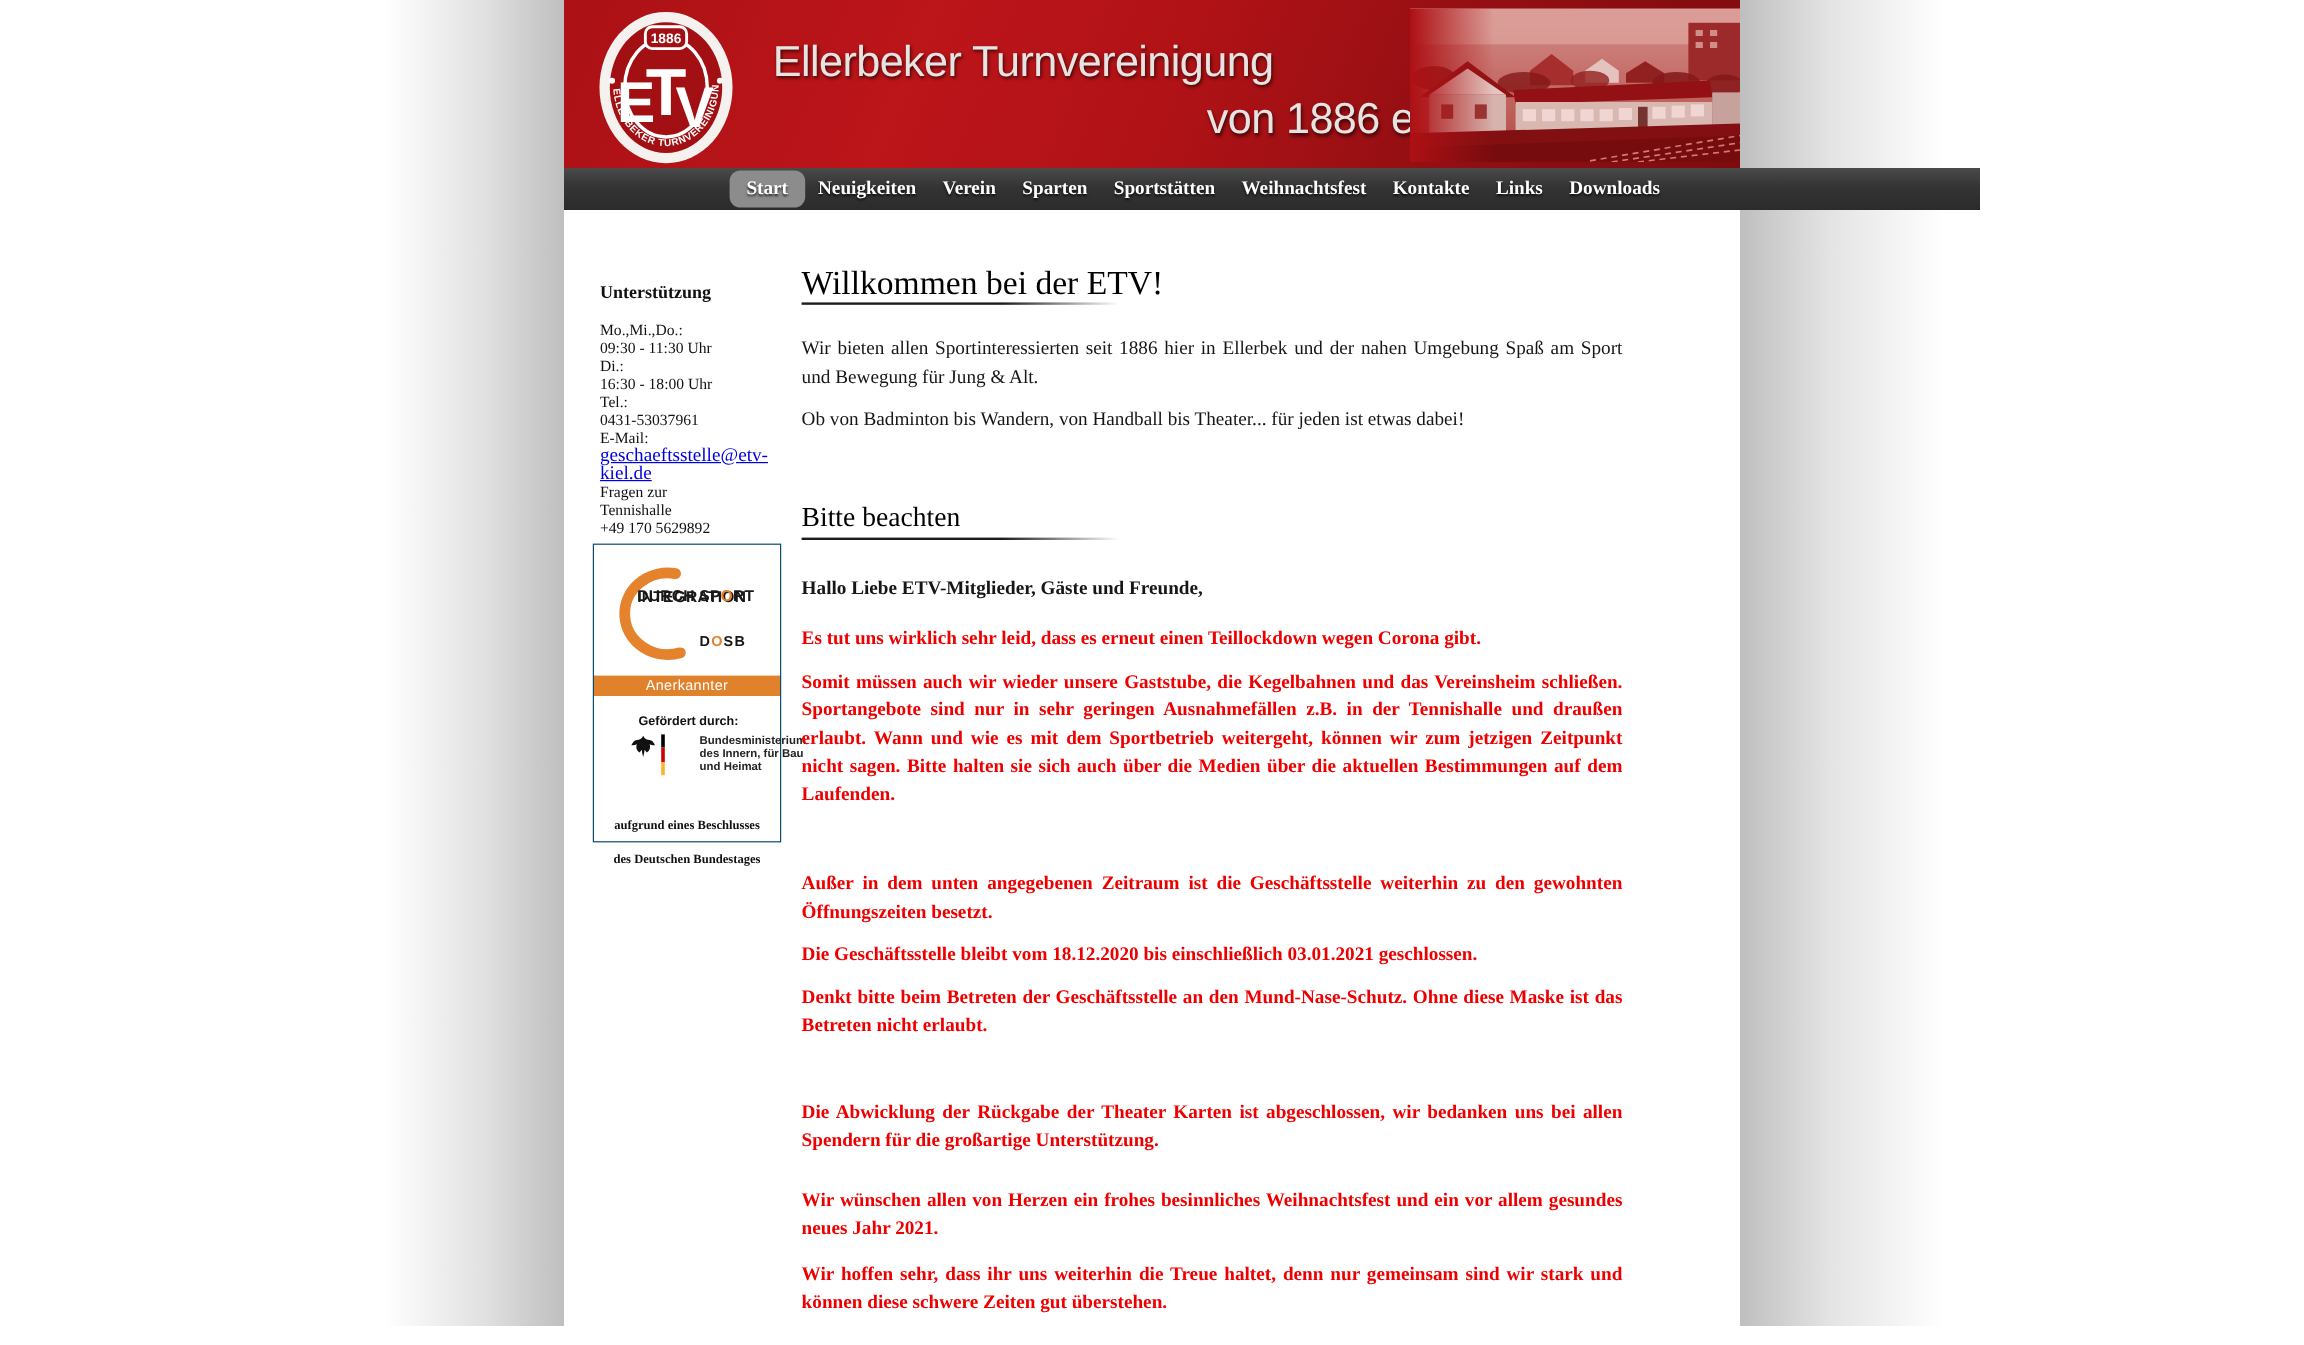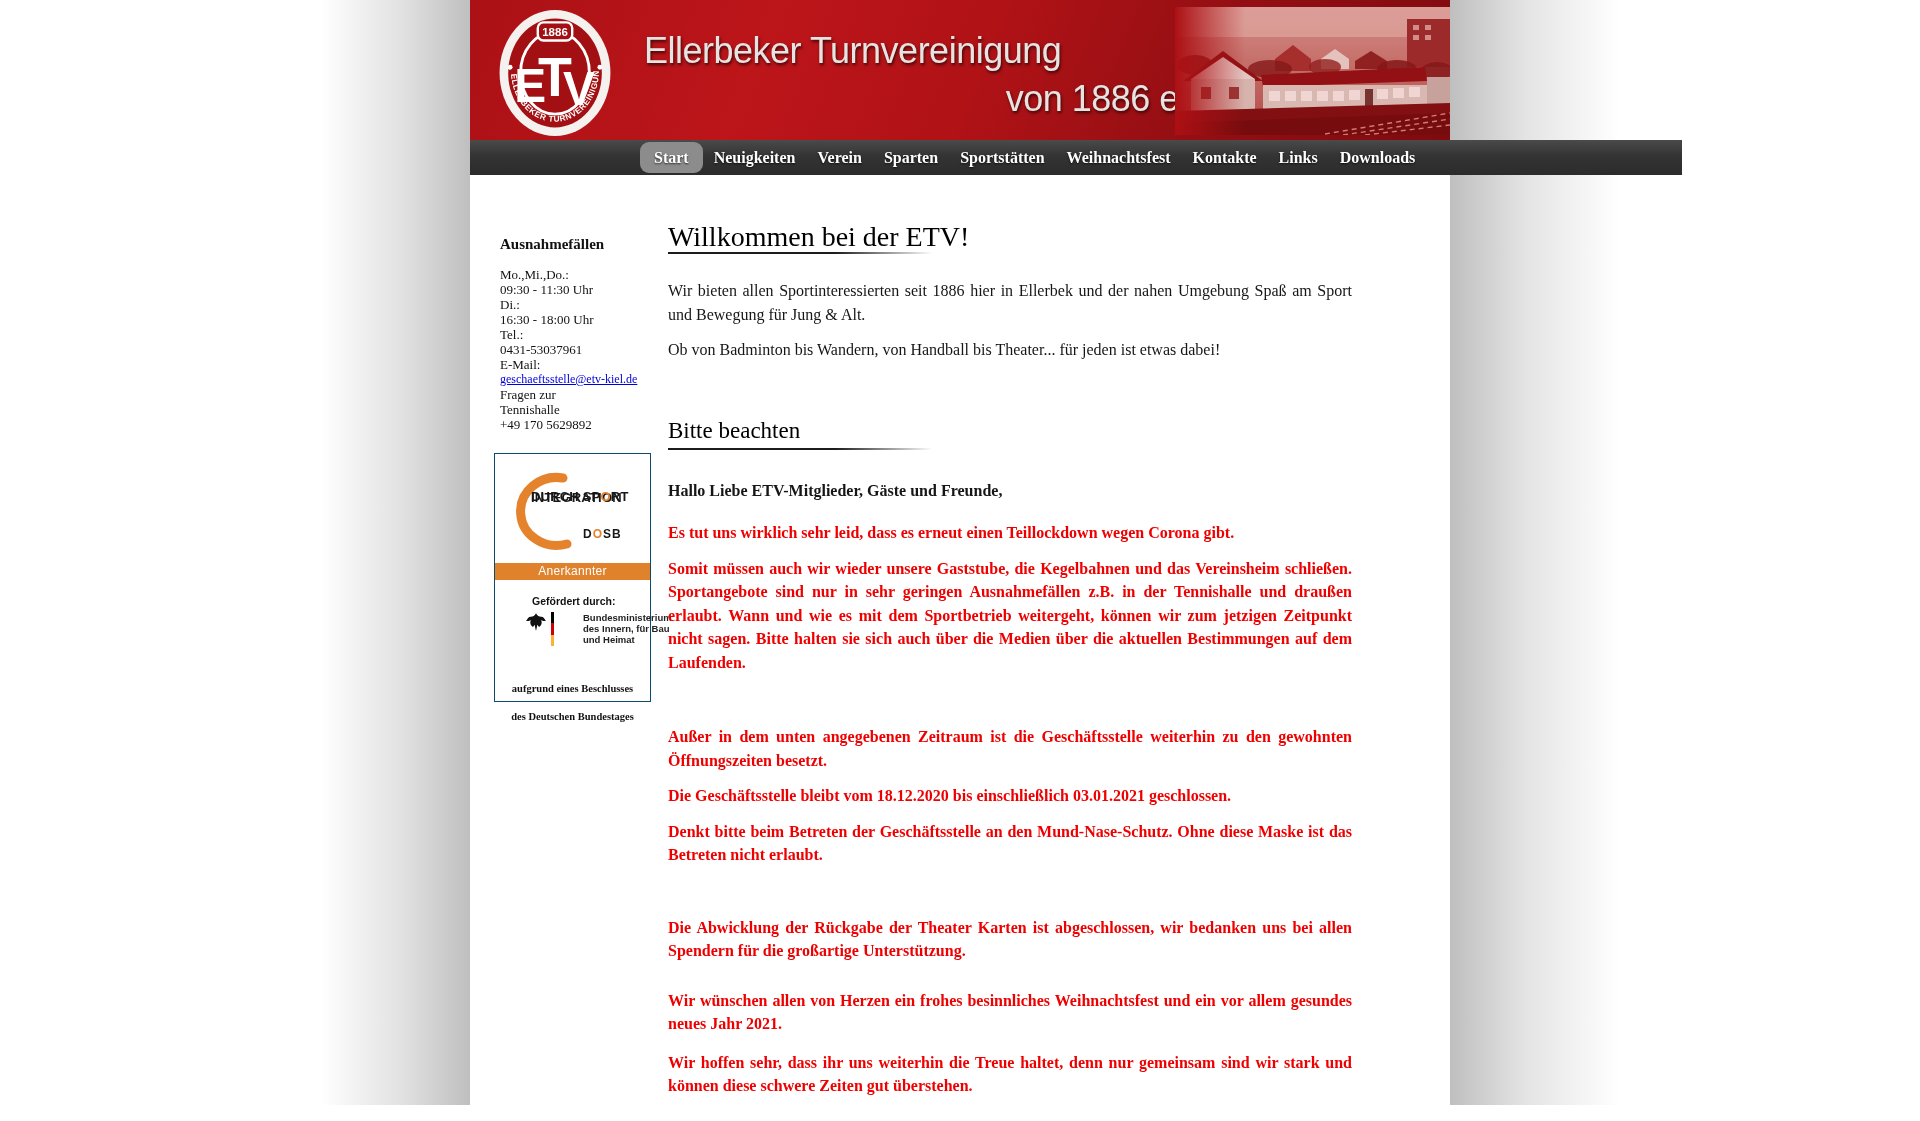--- a/index.html
+++ b/index.html
@@ -19,32 +19,32 @@
   .title1{position:absolute;left:174px;top:31px;font-family:"Liberation Sans",sans-serif;
     font-size:36px;line-height:40px;letter-spacing:-0.5px;color:#e6e4e2;
     text-shadow:1px 2px 3px rgba(50,5,5,0.9);white-space:nowrap;}
   .title2{position:absolute;right:232px;top:79px;font-family:"Liberation Sans",sans-serif;
     font-size:36px;line-height:40px;letter-spacing:-0.5px;color:#e6e4e2;
     text-shadow:1px 2px 3px rgba(50,5,5,0.9);white-space:nowrap;}
   .photo-svg{position:absolute;left:705px;top:7px;width:275px;height:128px;}
 
   
   .nav{position:absolute;left:0;top:140px;width:1180px;height:35px;
-    background:linear-gradient(#4a4a4a,#343434 45%,#2b2b2b);padding-left:32px;}
+    background:linear-gradient(#4a4a4a,#343434 45%,#2b2b2b);}
   .nav ul{margin:0;padding:0 0 0 138px;display:flex;}
   .nav li{list-style:none;font:700 16px/35px "Liberation Serif",serif;color:#fff;
     padding:0 11px;text-shadow:0 1px 2px rgba(0,0,0,0.75);white-space:nowrap;cursor:pointer;}
   .nav li.active{background:#8c8c8c;border-radius:9px;height:31px;line-height:31px;
     margin-top:2px;padding:0 14px;}
 
   
   .side-text{position:absolute;left:30px;top:236px;width:158px;}
   .side-text h3{margin:0 0 14px;font-size:15px;font-weight:700;color:#111;}
   .side-line{display:block;font-size:13px;line-height:15px;color:#111;}
-  .email{display:block;font-size:12px;line-height:15px;color:#0000dd;text-decoration:underline;cursor:pointer;}
+  .email{display:block;font-size:16px;line-height:15px;color:#0000dd;text-decoration:underline;cursor:pointer;}
 
   .badge-box{position:absolute;left:24px;top:453px;width:155px;height:247px;
     border:1px solid #0c4a6e;background:#fff;font-family:"Liberation Sans",sans-serif;}
   .ids-svg{position:absolute;left:6px;top:14px;width:78px;height:88px;}
   .ids-l1{position:absolute;left:36px;top:37px;font:700 13px/13px "Liberation Sans",sans-serif;color:#181818;letter-spacing:0.2px;}
   .ids-l2{position:absolute;left:36px;top:36px;font:700 13px/13px "Liberation Sans",sans-serif;color:#181818;letter-spacing:0.2px;}
   .ids-o{color:#e5832d;}
   .dosb{position:absolute;left:88px;top:74px;font:700 12px/12px "Liberation Sans",sans-serif;color:#181818;letter-spacing:1px;}
   .dosb .ids-o{color:#e5832d;}
   .orange-bar{position:absolute;left:0;right:0;top:109px;height:17px;background:#e0812c;
@@ -176,21 +176,21 @@
         <li>Sparten</li>
         <li>Sportstätten</li>
         <li>Weihnachtsfest</li>
         <li>Kontakte</li>
         <li>Links</li>
         <li>Downloads</li>
       </ul>
     </div>
 
     <div class="side-text">
-      <h3>Ausnahmefällen</h3>
+      <h3>Unterstützung</h3>
       <span class="side-line">Mo.,Mi.,Do.:</span>
       <span class="side-line">09:30 - 11:30 Uhr</span>
       <span class="side-line">Di.:</span>
       <span class="side-line">16:30 - 18:00 Uhr</span>
       <span class="side-line">Tel.:</span>
       <span class="side-line">0431-53037961</span>
       <span class="side-line">E-Mail:</span>
       <a class="email">geschaeftsstelle@etv-kiel.de</a>
       <span class="side-line">Fragen zur</span>
       <span class="side-line">Tennishalle</span>

